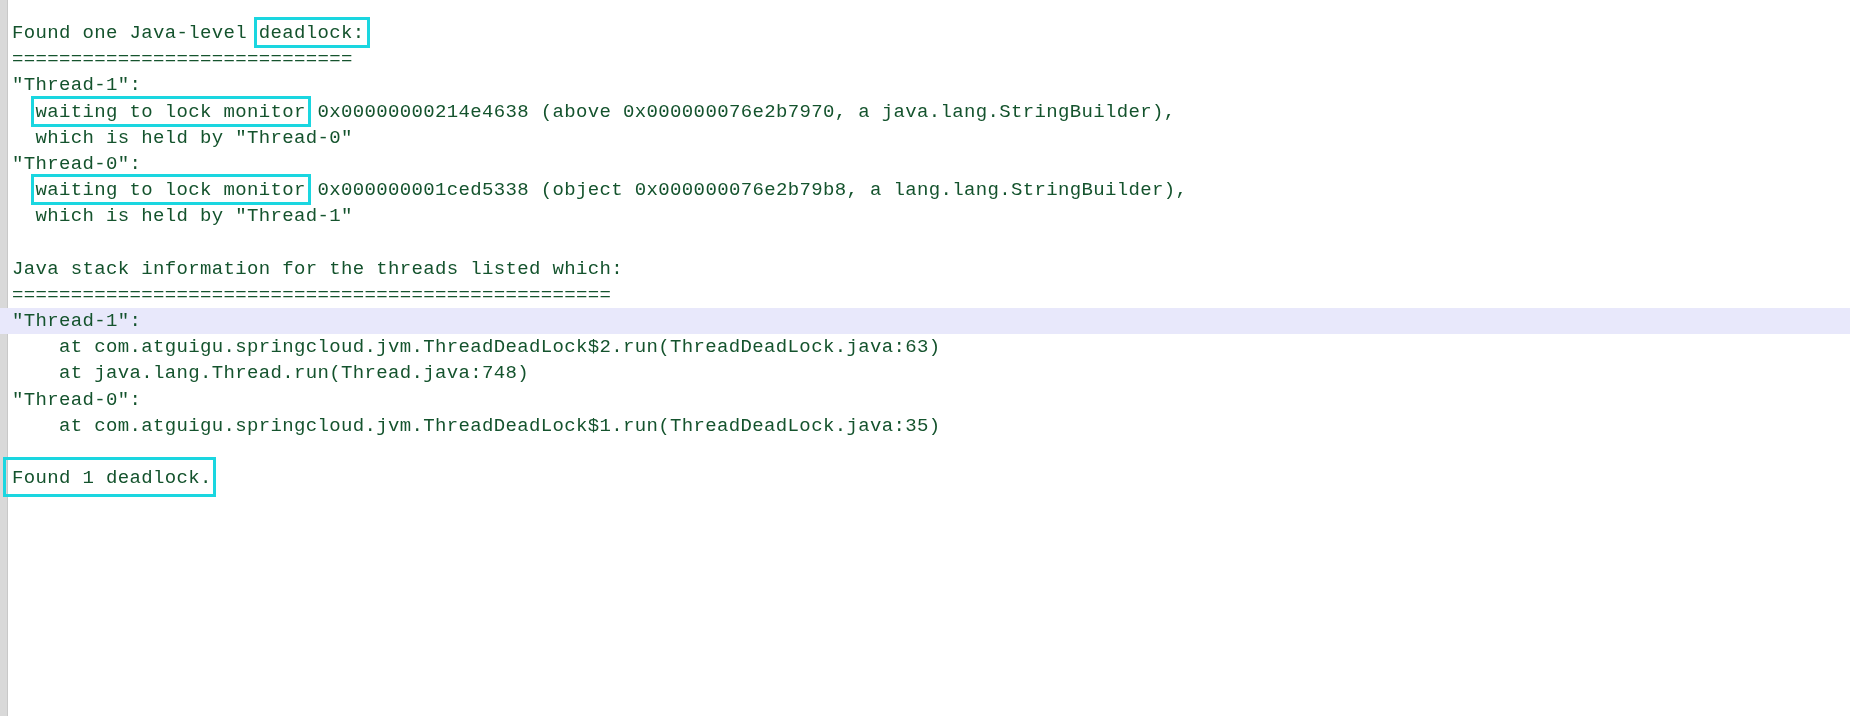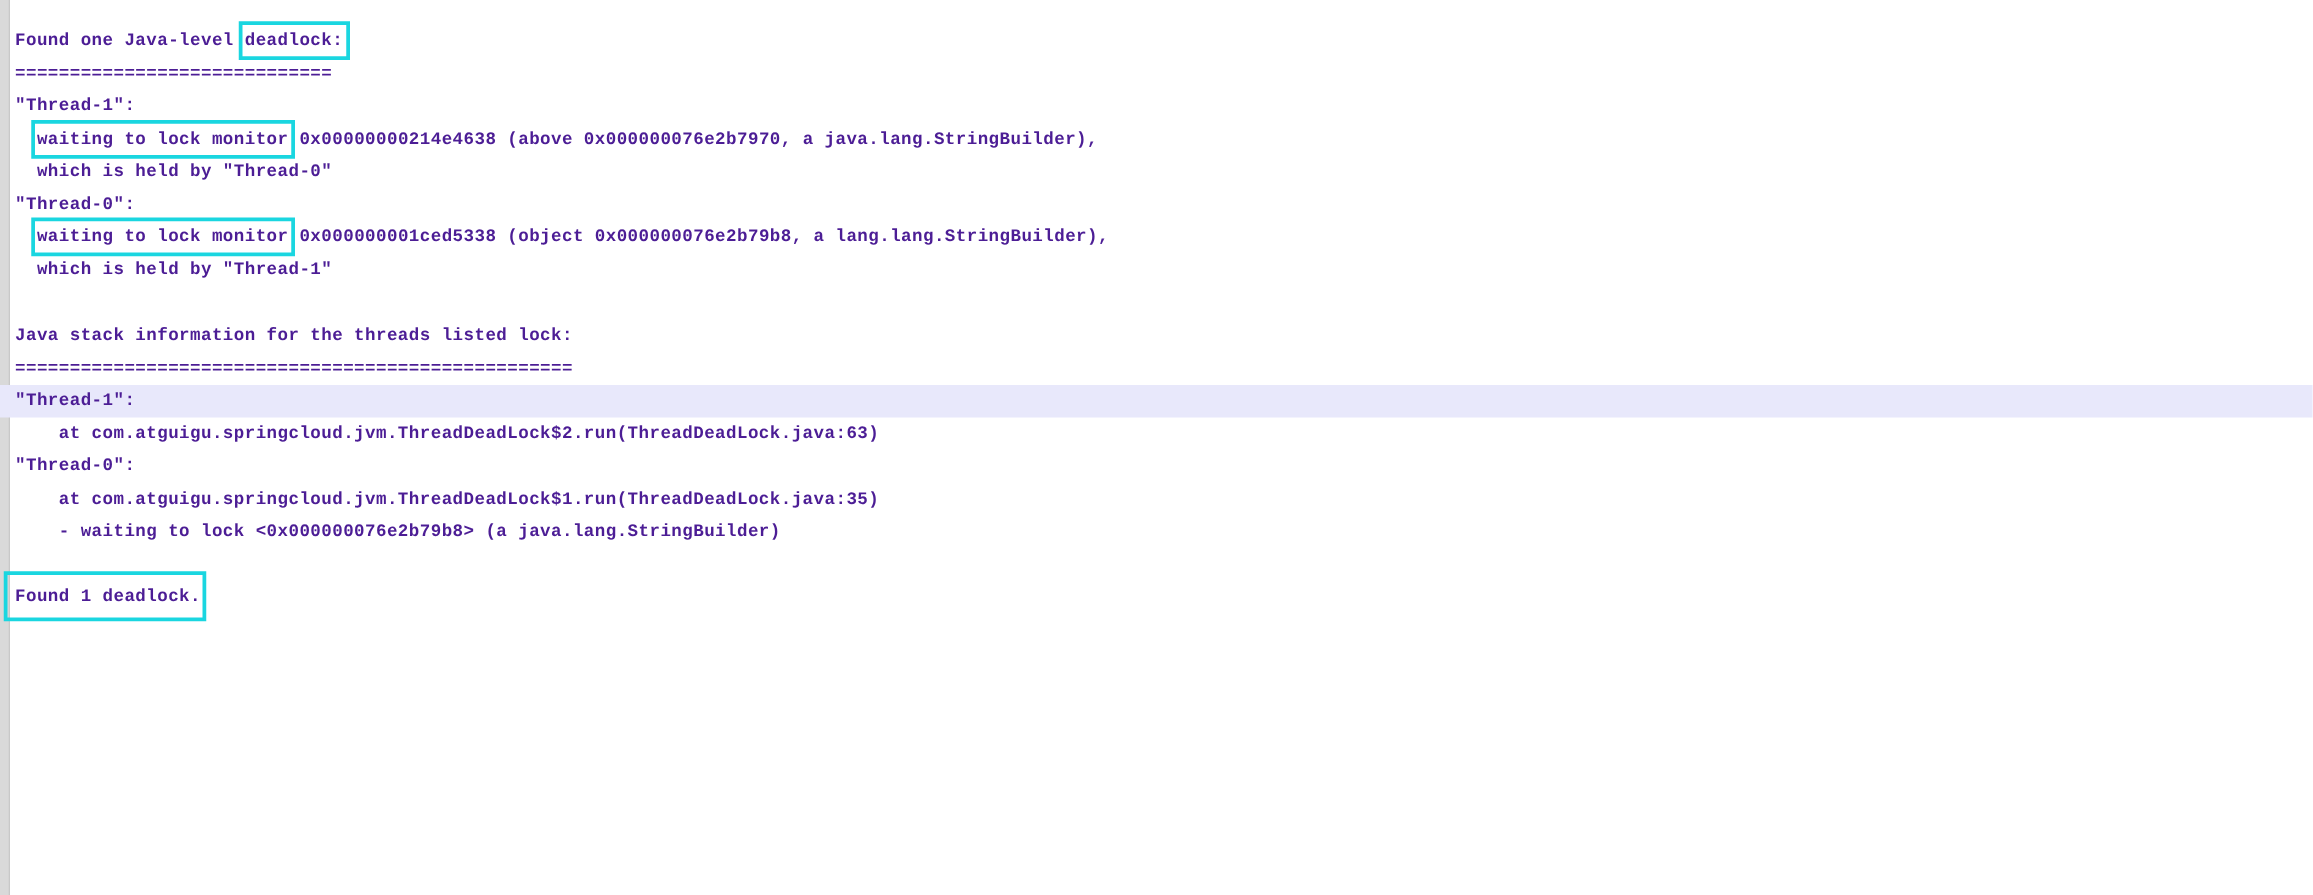--- a/index.html
+++ b/index.html
@@ -40,26 +40,25 @@
     width: 1850px;
     padding-top: 20px;
     box-sizing: border-box;
   }
 
   .line {
     position: relative;
     height: 26.2px;
     line-height: 26.2px;
     white-space: pre;
-    font-size: 14px;
+    font-size: 19px;
     letter-spacing: 0.35px;
-    color: #4c1d95;
+    color: #14532d;
     padding-left: 12px;
     box-sizing: border-box;
-    font-weight: bold;
   }
   .line.blank {
     height: 26.2px;
   }
   .line.highlight {
     background: #e8e8fb;
     width: 1850px;
     padding-left: 12px;
   }
 
@@ -107,30 +106,30 @@
     <div class="line">  which is held by "Thread-0"</div>
 
     <div class="line">"Thread-0":</div>
 
     <div class="line">  <span class="boxed">waiting to lock monitor</span><span> 0x000000001ced5338 (object 0x000000076e2b79b8, a lang.lang.StringBuilder),</span></div>
 
     <div class="line">  which is held by "Thread-1"</div>
 
     <div class="line blank"></div>
 
-    <div class="line">Java stack information for the threads listed lock:</div>
+    <div class="line">Java stack information for the threads listed which:</div>
 
     <div class="line">===================================================</div>
 
     <div class="line highlight">"Thread-1":</div>
 
     <div class="line">    at com.atguigu.springcloud.jvm.ThreadDeadLock$2.run(ThreadDeadLock.java:63)</div>
+    <div class="line">    at java.lang.Thread.run(Thread.java:748)</div>
 
     <div class="line">"Thread-0":</div>
     <div class="line">    at com.atguigu.springcloud.jvm.ThreadDeadLock$1.run(ThreadDeadLock.java:35)</div>
-    <div class="line">    - waiting to lock &lt;0x000000076e2b79b8&gt; (a java.lang.StringBuilder)</div>
 
     <div class="line blank"></div>
 
     <div class="line"><span class="boxed final">Found 1 deadlock.</span></div>
 
   </div>
 </div>
 
 </body></html>

